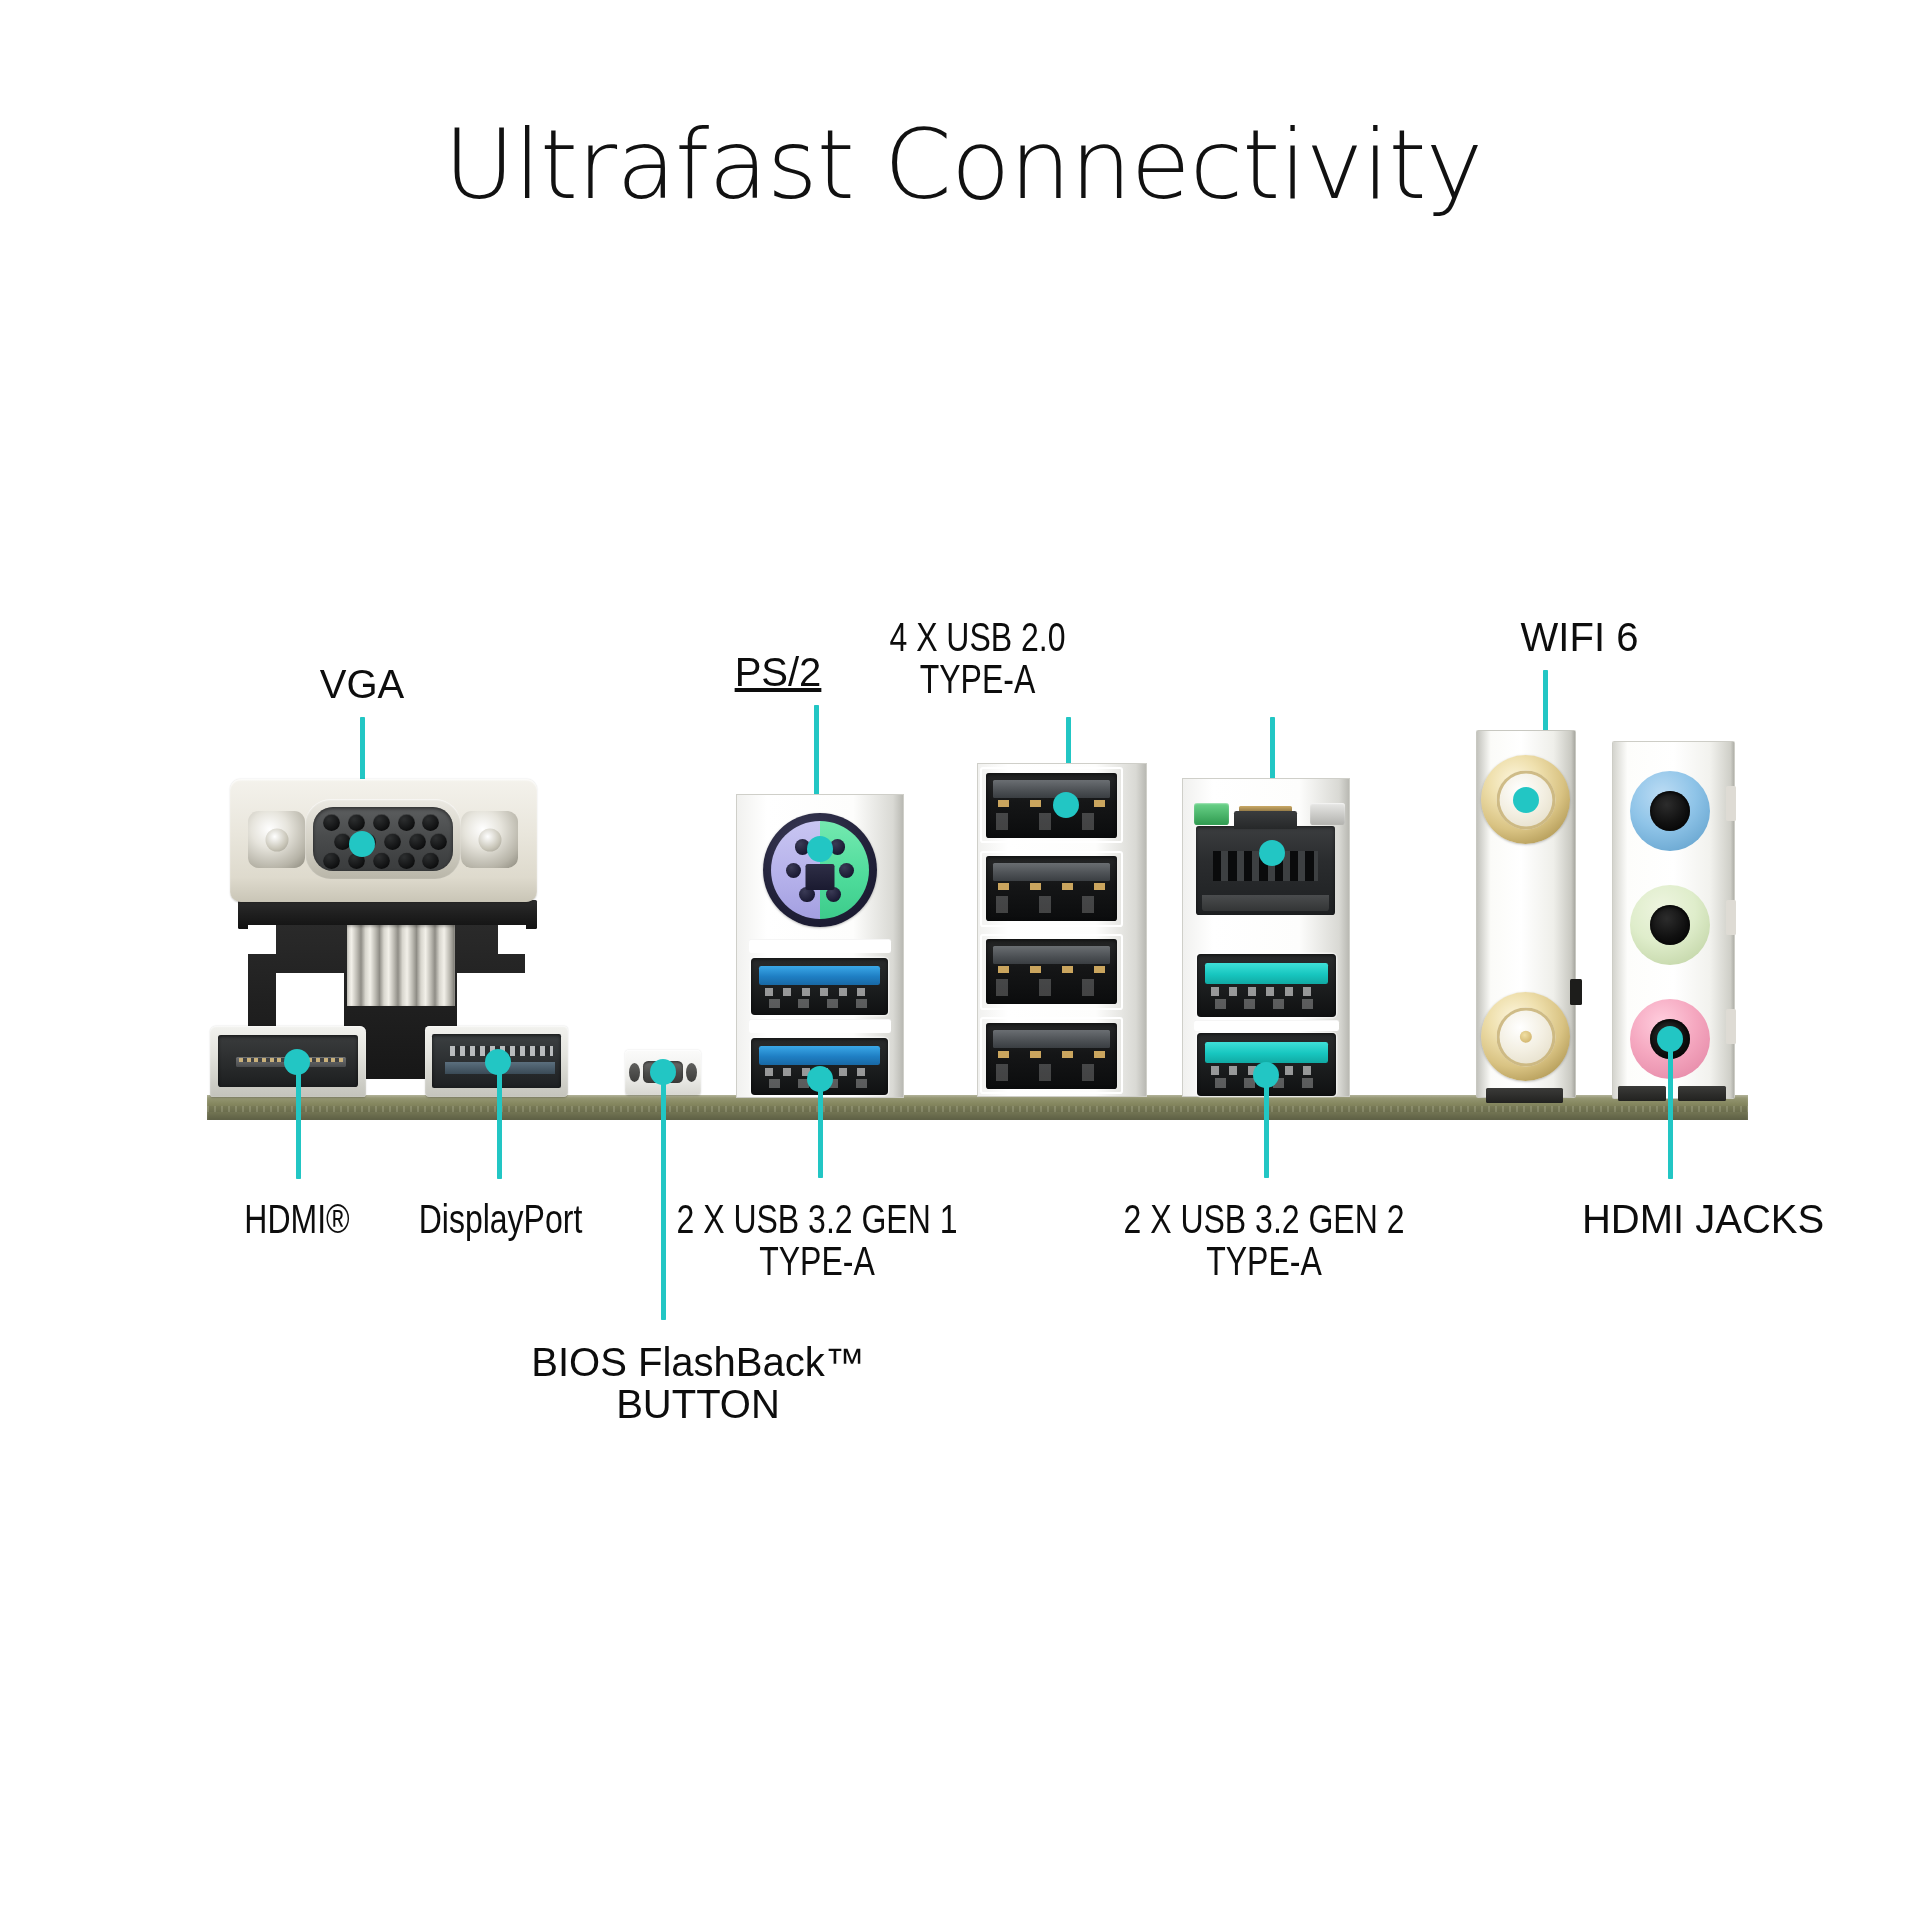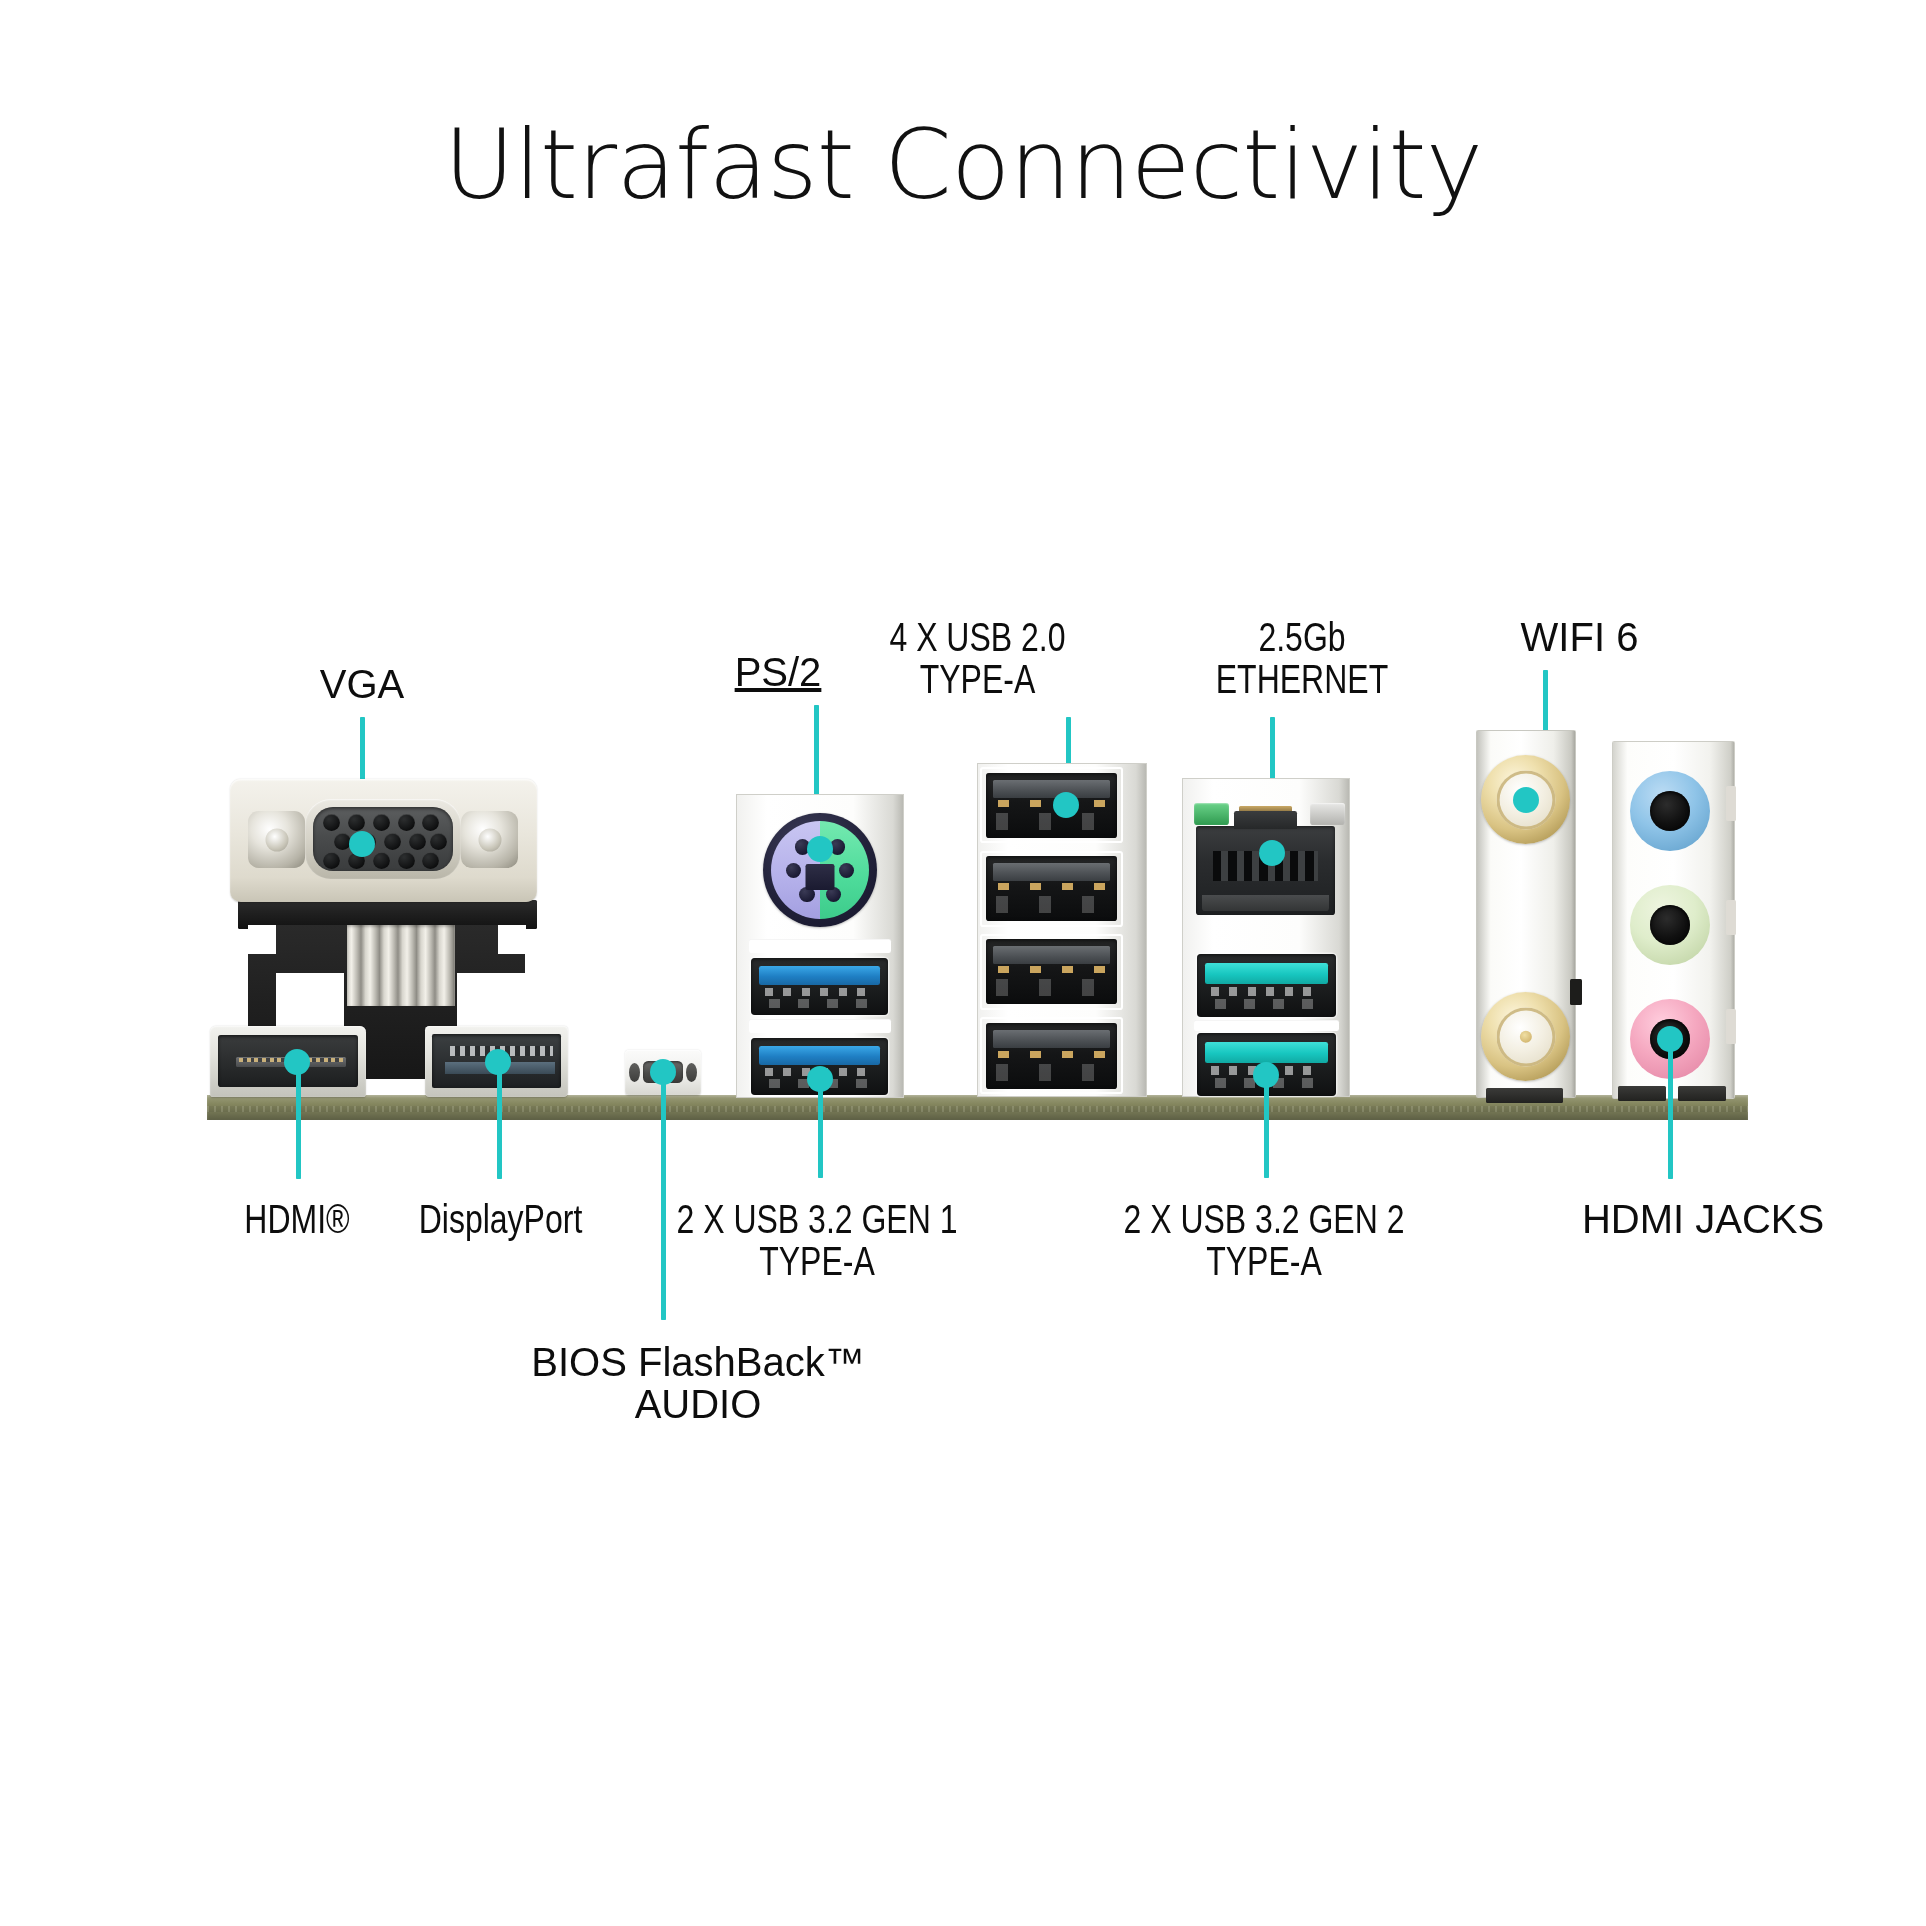--- a/index.html
+++ b/index.html
@@ -328,24 +328,20 @@
 
   <div class="lbl wide c" style="left:254px;top:663px;width:216px;">VGA</div>
 
   <div class="lbl wide c" style="left:670px;top:651px;width:216px;text-decoration:underline;">PS/2</div>
 
   <div style="position:absolute;left:812px;top:616px;width:331px;text-align:center;">
     <div class="lbl cond" style="position:relative;left:0;top:0;width:331px;text-align:center;">4 X USB 2.0</div>
     <div class="lbl cond" style="position:relative;left:0;top:0;width:331px;text-align:center;">TYPE-A</div>
   </div>
 
-  <div style="position:absolute;left:1140px;top:616px;width:324px;text-align:center;">
-    <div class="lbl cond" style="position:relative;width:324px;text-align:center;">2.5Gb</div>
-    <div class="lbl cond" style="position:relative;width:324px;text-align:center;">ETHERNET</div>
-  </div>
 
   <div class="lbl wide c" style="left:1433px;top:616px;width:293px;">WIFI 6</div>
 
   <div class="leader" style="left:360px;top:717px;height:123px;"></div>
   <div class="leader" style="left:814px;top:705px;height:135px;"></div>
   <div class="leader" style="left:1066px;top:717px;height:119px;"></div>
   <div class="leader" style="left:1270px;top:717px;height:123px;"></div>
   <div class="leader" style="left:1543px;top:670px;height:127px;"></div>
 
   <div class="pcb" style="left:207px;top:1095px;width:1541px;height:25.4px;"></div>
@@ -538,17 +534,17 @@
 
   <div style="position:absolute;left:1079px;top:1198px;width:370px;text-align:center;">
     <div class="lbl cond" style="position:relative;width:370px;text-align:center;">2 X USB 3.2 GEN 2</div>
     <div class="lbl cond" style="position:relative;width:370px;text-align:center;">TYPE-A</div>
   </div>
 
   <div class="lbl wide c" style="left:1487px;top:1198px;width:432px;">HDMI JACKS</div>
 
   <div style="position:absolute;left:482px;top:1341px;width:432px;text-align:center;">
     <div class="lbl wide" style="position:relative;width:432px;text-align:center;">BIOS FlashBack™</div>
-    <div class="lbl wide" style="position:relative;width:432px;text-align:center;">AUDIO</div>
+    <div class="lbl wide" style="position:relative;width:432px;text-align:center;">BUTTON</div>
   </div>
 
 </div>
 
 
 </body></html>

